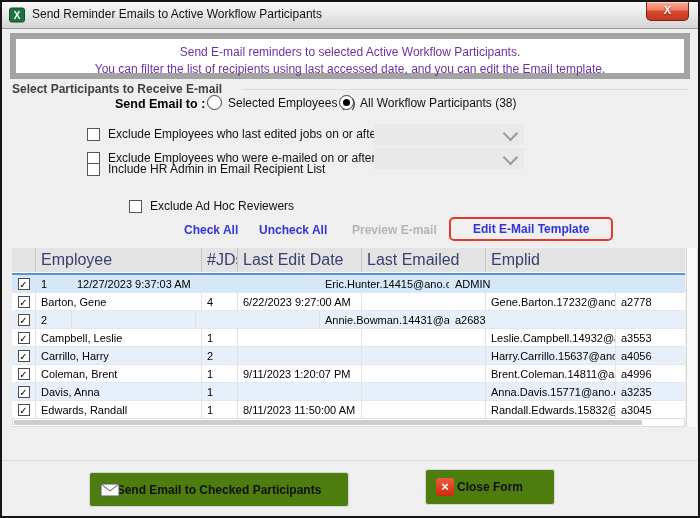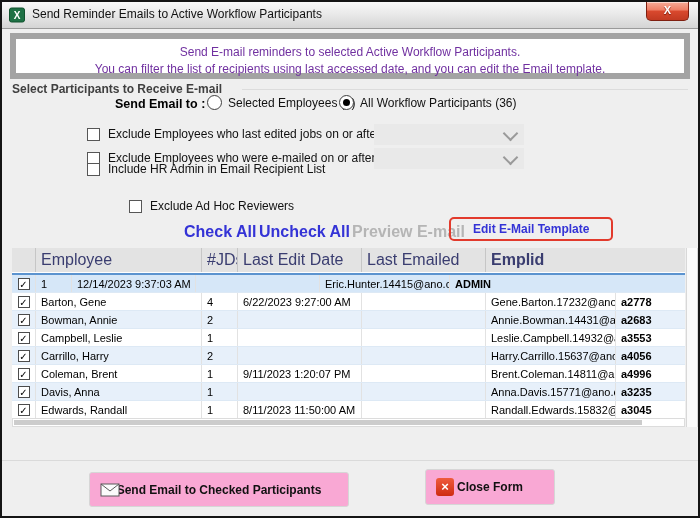--- a/index.html
+++ b/index.html
@@ -30,50 +30,50 @@
   .radio.on .rc::after{content:"";position:absolute;left:3px;top:3px;width:7px;height:7px;border-radius:50%;background:#000;}
 
   .filter{position:absolute;left:85px;display:flex;align-items:center;gap:8px;font-size:12px;color:#111;cursor:pointer;}
   .f0{top:125px;} .f1{top:149px;} .f2{top:160px;} .f3{top:197px;padding-left:42px;}
   .cbx{width:13px;height:13px;border:1px solid #565656;background:#fff;box-sizing:border-box;flex:0 0 auto;}
 
   .dd{position:absolute;left:372px;width:150px;height:21px;background:#e9e9e9;cursor:pointer;}
   .dd0{top:122px;} .dd1{top:146px;}
   .chev{position:absolute;right:8px;top:4px;width:9px;height:9px;border-right:2px solid #9a9a9a;border-bottom:2px solid #9a9a9a;transform:rotate(45deg);}
 
-  .lnk{position:absolute;top:221px;font-size:16px;font-weight:600;color:#3433d6;cursor:pointer;white-space:nowrap;}
+  .lnk{position:absolute;top:221px;font-size:12px;font-weight:600;color:#3433d6;cursor:pointer;white-space:nowrap;}
   .lnk-check{left:182px;} .lnk-uncheck{left:257px;}
   .lnk-preview{left:350px;color:#b5b5b5;cursor:default;}
   .edit-wrap{position:absolute;left:447px;top:215px;border:2px solid #e23a2c;border-radius:5px;padding:3px 22px;color:#3433d6;font-weight:600;font-size:12px;cursor:pointer;background:transparent;white-space:nowrap;}
 
   
   .table{position:absolute;left:10px;top:246px;width:673px;background:#fff;font-size:11px;}
   .thead{display:flex;height:24px;background:#e3e3e3;color:#3a3d70;font-size:16px;}
   .th{box-sizing:border-box;padding-left:5px;border-right:1px solid #c6c6c6;height:100%;display:flex;align-items:center;overflow:hidden;white-space:nowrap;}
   .gapline{height:1px;background:#fff;}
   .blueline{height:2px;background:#5b93cf;}
   .tr{display:flex;height:17px;border-bottom:1px solid #dde9f5;background:#fff;cursor:default;}
   .tr.alt{background:#e7f0fa;}
   .tr.sel{background:#d6e7f8;}
   .td{box-sizing:border-box;padding-left:5px;border-right:1px solid #e2e2e2;height:100%;display:flex;align-items:center;overflow:hidden;white-space:nowrap;color:#000;}
   .cb-cell{justify-content:center;padding-left:0;}
   .gridcb{width:12px;height:12px;border:1px solid #4c4c4c;background:#fff;font-size:10px;line-height:11px;text-align:center;color:#000;box-sizing:border-box;}
   .col-cb{width:24px;} .col-emp{width:166px;} .col-jds{width:36px;} .col-led{width:124px;}
-  .col-lem{width:124px;} .col-email{width:130px;} .col-id{width:69px;border-right:none;font-weight:bold;}
+  .col-lem{width:124px;} .col-email{width:130px;} .col-id{width:69px;border-right:none;}
   .partial{position:relative;height:7px;background:#fff;}
   .partial .stub{position:absolute;left:9px;top:3px;width:12px;height:4px;border:1px solid #444;border-bottom:none;background:#fff;box-sizing:border-box;}
 
   .hscroll{position:absolute;left:10px;top:416px;width:673px;height:9px;background:#fff;border:1px solid #dcdcdc;box-sizing:border-box;}
   .hthumb{position:absolute;left:1px;top:1px;height:5px;width:628px;background:#cccccc;}
   .vscroll{position:absolute;left:684px;top:246px;width:12px;height:179px;background:#fafafa;border-left:1px solid #d8d8d8;border-right:1px solid #d8d8d8;box-sizing:border-box;}
 
   .divider{position:absolute;left:0;right:0;top:458px;height:1px;background:#dadada;}
 
   
-  .btn{position:absolute;background:#f9a8d4;border:1px solid #d6d6d6;border-radius:3px;font-family:"Liberation Sans",sans-serif;font-size:12px;font-weight:600;color:#111;display:flex;align-items:center;justify-content:center;cursor:pointer;box-sizing:border-box;}
+  .btn{position:absolute;background:#4d7c0f;border:1px solid #d6d6d6;border-radius:3px;font-family:"Liberation Sans",sans-serif;font-size:12px;font-weight:600;color:#111;display:flex;align-items:center;justify-content:center;cursor:pointer;box-sizing:border-box;}
   .btn-send{left:87px;top:470px;width:260px;height:35px;}
   .btn-close{left:423px;top:467px;width:130px;height:36px;}
   .btn .ic{position:absolute;left:10px;display:flex;align-items:center;}
   .redx{width:18px;height:18px;background:linear-gradient(180deg,#ef5b3e,#ce2b11);border-radius:3px;color:#fff;font-weight:bold;font-size:13px;line-height:18px;text-align:center;}
 </style>
 </head>
 <body>
 
 <div class="window">
 
@@ -97,21 +97,21 @@
   <div class="group-line"></div>
 
   <div class="send-to-label">Send Email to :</div>
 
   <div class="radio radio1">
     <span class="rc"></span>
     <span>Selected Employees (1)</span>
   </div>
   <div class="radio radio2 on">
     <span class="rc"></span>
-    <span>All Workflow Participants (36)</span>
+    <span>All Workflow Participants (38)</span>
   </div>
 
   <div class="filter f0">
     <span class="cbx"></span>
     <span>Exclude Employees who last edited jobs on or after:</span>
   </div>
   <div class="filter f1">
     <span class="cbx"></span>
     <span>Exclude Employees who were e-mailed on or after:</span>
   </div>
@@ -148,41 +148,40 @@
       <div class="th col-id">Emplid</div>
     </div>
     <div class="gapline"></div>
     <div class="blueline"></div>
     <div>
         <div class="tr sel">
           <div class="td col-cb cb-cell">
             <span class="gridcb">✓</span>
           </div>
           <div class="td col-jds">1</div>
-          <div class="td col-led">12/14/2023 9:37:03 AM</div>
+          <div class="td col-led">12/27/2023 9:37:03 AM</div>
           <div class="td col-lem"></div>
           <div class="td col-email">Eric.Hunter.14415@ano.com</div>
           <div class="td col-id">ADMIN</div>
         </div>
         <div class="tr">
           <div class="td col-cb cb-cell">
             <span class="gridcb">✓</span>
           </div>
           <div class="td col-emp">Barton, Gene</div>
           <div class="td col-jds">4</div>
           <div class="td col-led">6/22/2023 9:27:00 AM</div>
           <div class="td col-lem"></div>
           <div class="td col-email">Gene.Barton.17232@ano.com</div>
           <div class="td col-id">a2778</div>
         </div>
         <div class="tr alt">
           <div class="td col-cb cb-cell">
             <span class="gridcb">✓</span>
           </div>
-          <div class="td col-emp">Bowman, Annie</div>
           <div class="td col-jds">2</div>
           <div class="td col-led"></div>
           <div class="td col-lem"></div>
           <div class="td col-email">Annie.Bowman.14431@ano.com</div>
           <div class="td col-id">a2683</div>
         </div>
         <div class="tr">
           <div class="td col-cb cb-cell">
             <span class="gridcb">✓</span>
           </div>

